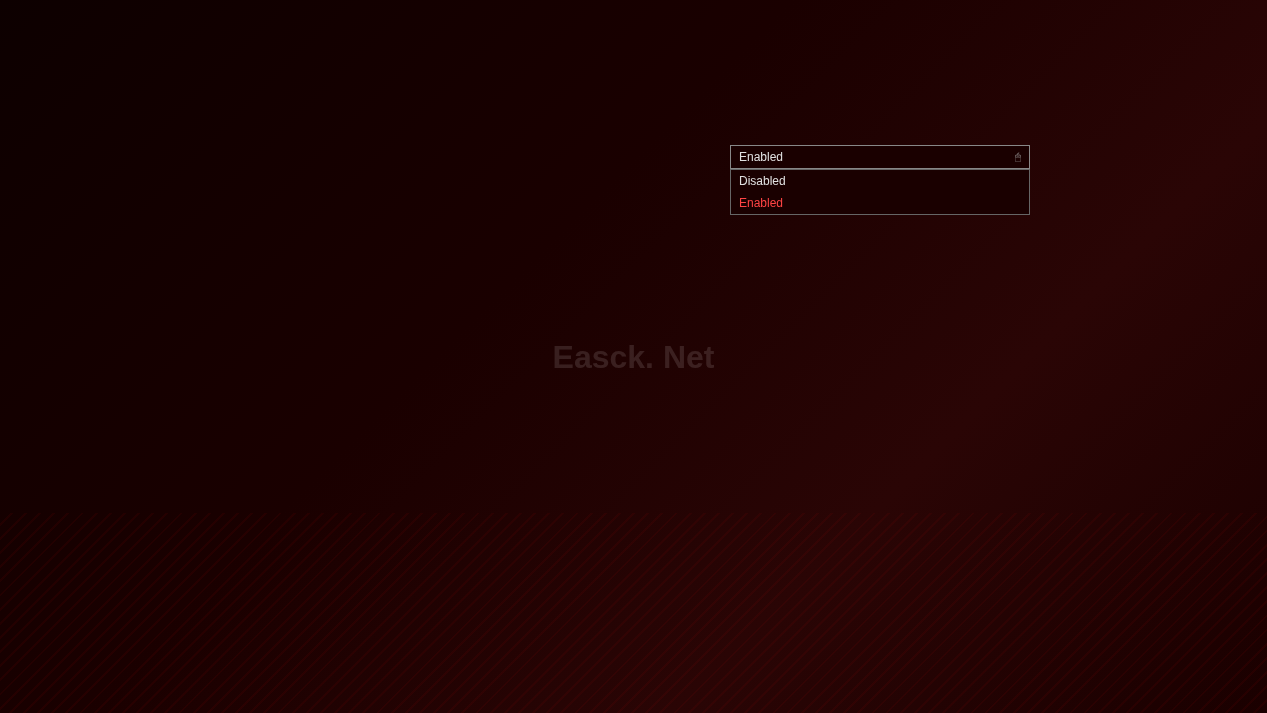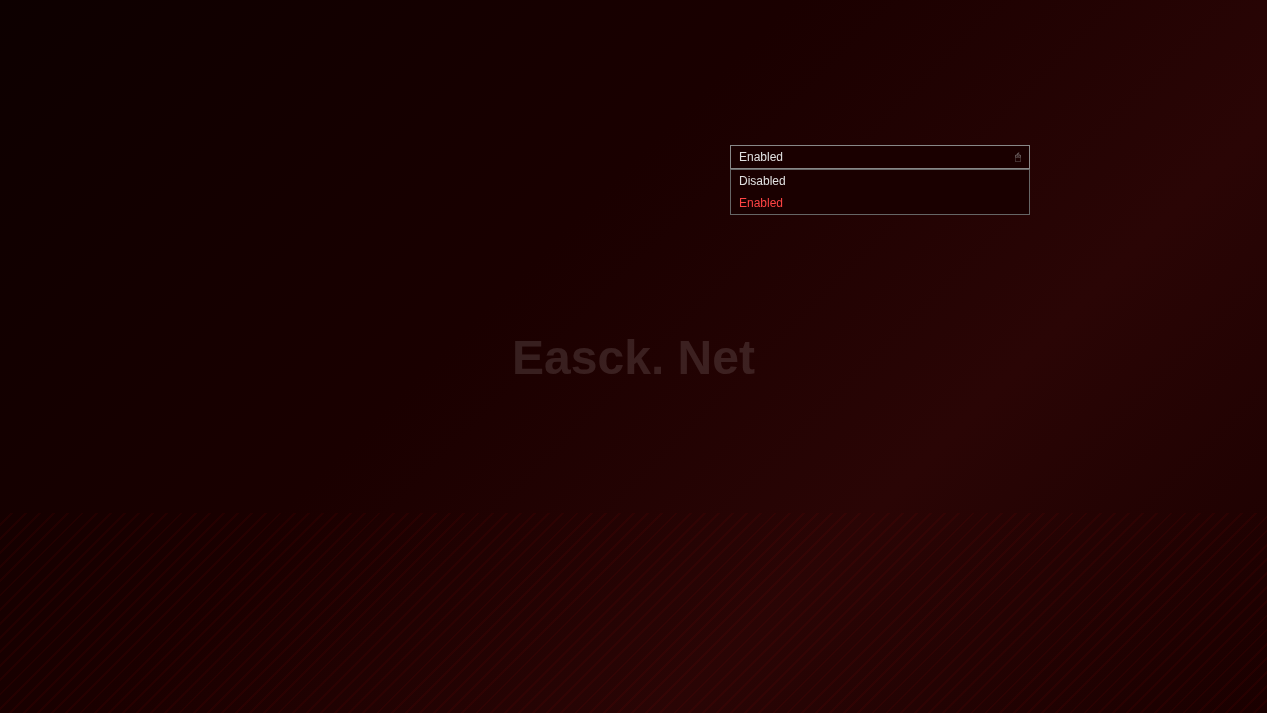--- a/index.html
+++ b/index.html
@@ -359,21 +359,21 @@
       border: 1px solid #444;
       background: transparent;
     }
 
     
     .watermark {
       position: absolute;
       top: 50%;
       left: 50%;
       transform: translate(-50%, -50%);
-      font-size: 48px;
+      font-size: 32px;
       color: rgba(255,255,255,0.12);
       font-weight: bold;
       pointer-events: none;
       white-space: nowrap;
       z-index: 10;
     }
   </style>
 </head>
 <body>
 

